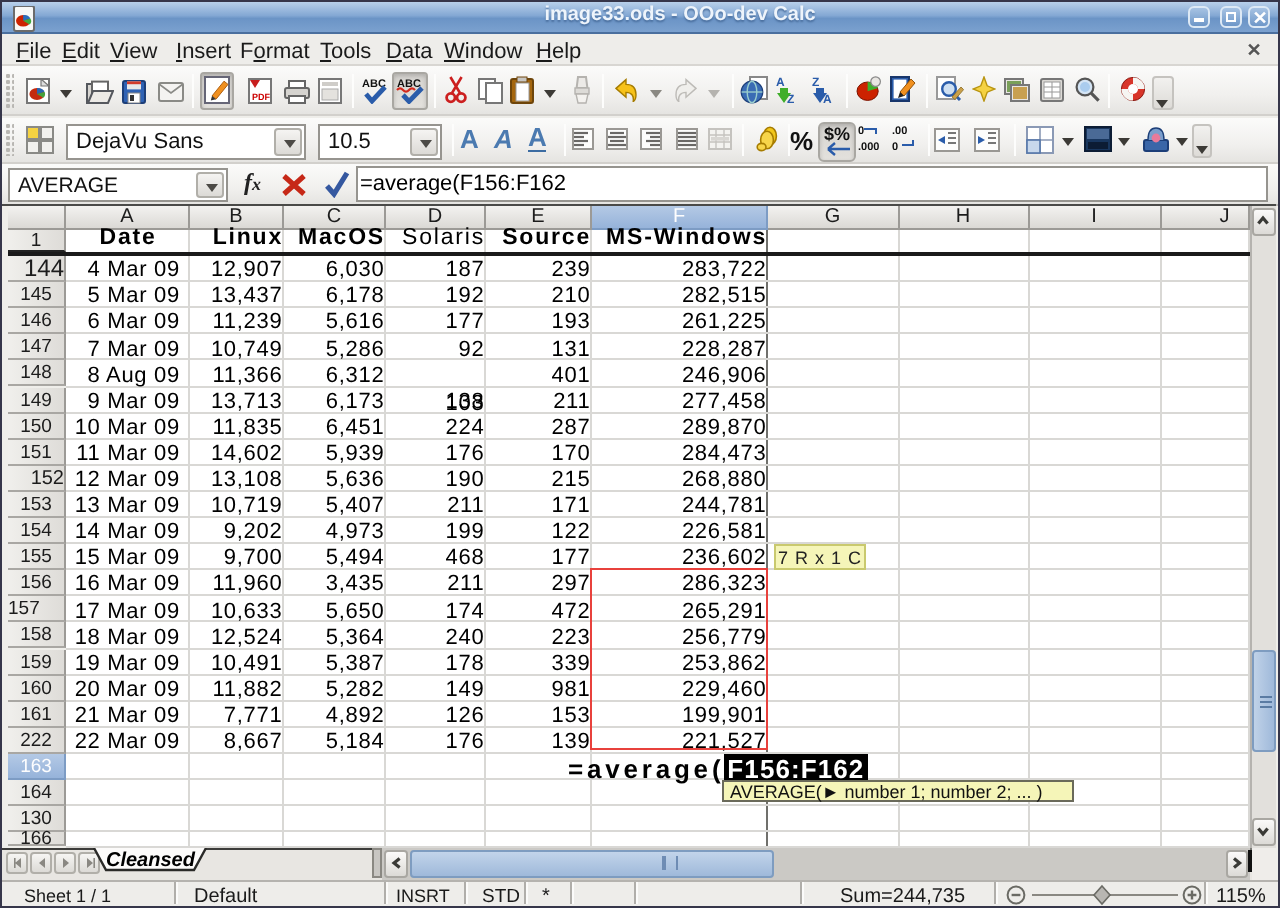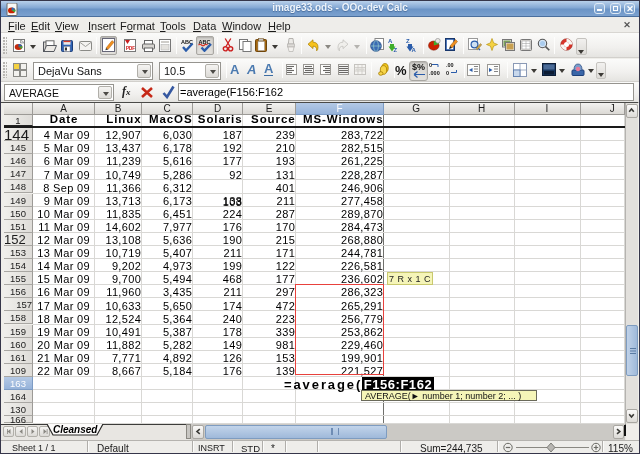--- a/index.html
+++ b/index.html
@@ -379,47 +379,47 @@
 <div class="gl" style="left:33px;top:310.4px;width:592px;height:1px"></div>
 <div class="gl" style="left:33px;top:323.5px;width:592px;height:1px"></div>
 <div class="gl" style="left:33px;top:336.6px;width:592px;height:1px"></div>
 <div class="gl" style="left:33px;top:349.7px;width:592px;height:1px"></div>
 <div class="gl" style="left:33px;top:362.8px;width:592px;height:1px"></div>
 <div class="gl" style="left:33px;top:375.9px;width:592px;height:1px"></div>
 <div class="gl" style="left:33px;top:389.0px;width:592px;height:1px"></div>
 <div class="gl" style="left:33px;top:402.1px;width:592px;height:1px"></div>
 <div class="gl" style="left:33px;top:415.2px;width:592px;height:1px"></div>
 <div class="gl" style="left:33px;top:422.5px;width:592px;height:1px"></div>
-<div class="ab" style="left:4px;top:128.0px;width:29px;height:13.1px;background:linear-gradient(90deg,#f0efec,#dedcd8);border-right:1px solid #9c9a96;border-bottom:1px solid #a9a7a3;font-size:15px;color:#1c1c1c;text-align:left;line-height:13px">144</div>
+<div class="ab" style="left:4px;top:128.0px;width:29px;height:13.1px;background:linear-gradient(90deg,#f0efec,#dedcd8);border-right:1px solid #9c9a96;border-bottom:1px solid #a9a7a3;font-size:12px;color:#1c1c1c;text-align:right;line-height:13px">144</div>
 <div class="ab" style="left:4px;top:141.1px;width:29px;height:13.1px;background:linear-gradient(90deg,#f0efec,#dedcd8);border-right:1px solid #9c9a96;border-bottom:1px solid #a9a7a3;font-size:9.5px;color:#1c1c1c;text-align:center;line-height:13px">145</div>
 <div class="ab" style="left:4px;top:154.2px;width:29px;height:13.1px;background:linear-gradient(90deg,#f0efec,#dedcd8);border-right:1px solid #9c9a96;border-bottom:1px solid #a9a7a3;font-size:9.5px;color:#1c1c1c;text-align:center;line-height:13px">146</div>
 <div class="ab" style="left:4px;top:167.3px;width:29px;height:13.1px;background:linear-gradient(90deg,#f0efec,#dedcd8);border-right:1px solid #9c9a96;border-bottom:1px solid #a9a7a3;font-size:9.5px;color:#1c1c1c;text-align:center;line-height:13px">147</div>
 <div class="ab" style="left:4px;top:180.4px;width:29px;height:13.1px;background:linear-gradient(90deg,#f0efec,#dedcd8);border-right:1px solid #9c9a96;border-bottom:1px solid #a9a7a3;font-size:9.5px;color:#1c1c1c;text-align:center;line-height:13px">148</div>
 <div class="ab" style="left:4px;top:193.5px;width:29px;height:13.1px;background:linear-gradient(90deg,#f0efec,#dedcd8);border-right:1px solid #9c9a96;border-bottom:1px solid #a9a7a3;font-size:9.5px;color:#1c1c1c;text-align:center;line-height:13px">149</div>
 <div class="ab" style="left:4px;top:206.6px;width:29px;height:13.1px;background:linear-gradient(90deg,#f0efec,#dedcd8);border-right:1px solid #9c9a96;border-bottom:1px solid #a9a7a3;font-size:9.5px;color:#1c1c1c;text-align:center;line-height:13px">150</div>
 <div class="ab" style="left:4px;top:219.7px;width:29px;height:13.1px;background:linear-gradient(90deg,#f0efec,#dedcd8);border-right:1px solid #9c9a96;border-bottom:1px solid #a9a7a3;font-size:9.5px;color:#1c1c1c;text-align:center;line-height:13px">151</div>
-<div class="ab" style="left:4px;top:232.8px;width:29px;height:13.1px;background:linear-gradient(90deg,#f0efec,#dedcd8);border-right:1px solid #9c9a96;border-bottom:1px solid #a9a7a3;font-size:13px;color:#1c1c1c;text-align:left;line-height:13px">152</div>
+<div class="ab" style="left:4px;top:232.8px;width:29px;height:13.1px;background:linear-gradient(90deg,#f0efec,#dedcd8);border-right:1px solid #9c9a96;border-bottom:1px solid #a9a7a3;font-size:10px;color:#1c1c1c;text-align:right;line-height:13px">152</div>
 <div class="ab" style="left:4px;top:245.9px;width:29px;height:13.1px;background:linear-gradient(90deg,#f0efec,#dedcd8);border-right:1px solid #9c9a96;border-bottom:1px solid #a9a7a3;font-size:9.5px;color:#1c1c1c;text-align:center;line-height:13px">153</div>
 <div class="ab" style="left:4px;top:259.0px;width:29px;height:13.1px;background:linear-gradient(90deg,#f0efec,#dedcd8);border-right:1px solid #9c9a96;border-bottom:1px solid #a9a7a3;font-size:9.5px;color:#1c1c1c;text-align:center;line-height:13px">154</div>
 <div class="ab" style="left:4px;top:272.1px;width:29px;height:13.1px;background:linear-gradient(90deg,#f0efec,#dedcd8);border-right:1px solid #9c9a96;border-bottom:1px solid #a9a7a3;font-size:9.5px;color:#1c1c1c;text-align:center;line-height:13px">155</div>
 <div class="ab" style="left:4px;top:285.2px;width:29px;height:13.1px;background:linear-gradient(90deg,#f0efec,#dedcd8);border-right:1px solid #9c9a96;border-bottom:1px solid #a9a7a3;font-size:9.5px;color:#1c1c1c;text-align:center;line-height:13px">156</div>
-<div class="ab" style="left:4px;top:298.3px;width:29px;height:13.1px;background:linear-gradient(90deg,#f0efec,#dedcd8);border-right:1px solid #9c9a96;border-bottom:1px solid #a9a7a3;font-size:9.5px;color:#1c1c1c;text-align:right;line-height:13px">157</div>
+<div class="ab" style="left:4px;top:298.3px;width:29px;height:13.1px;background:linear-gradient(90deg,#f0efec,#dedcd8);border-right:1px solid #9c9a96;border-bottom:1px solid #a9a7a3;font-size:9.5px;color:#1c1c1c;text-align:left;line-height:13px">157</div>
 <div class="ab" style="left:4px;top:311.4px;width:29px;height:13.1px;background:linear-gradient(90deg,#f0efec,#dedcd8);border-right:1px solid #9c9a96;border-bottom:1px solid #a9a7a3;font-size:9.5px;color:#1c1c1c;text-align:center;line-height:13px">158</div>
 <div class="ab" style="left:4px;top:324.5px;width:29px;height:13.1px;background:linear-gradient(90deg,#f0efec,#dedcd8);border-right:1px solid #9c9a96;border-bottom:1px solid #a9a7a3;font-size:9.5px;color:#1c1c1c;text-align:center;line-height:13px">159</div>
 <div class="ab" style="left:4px;top:337.6px;width:29px;height:13.1px;background:linear-gradient(90deg,#f0efec,#dedcd8);border-right:1px solid #9c9a96;border-bottom:1px solid #a9a7a3;font-size:9.5px;color:#1c1c1c;text-align:center;line-height:13px">160</div>
 <div class="ab" style="left:4px;top:350.7px;width:29px;height:13.1px;background:linear-gradient(90deg,#f0efec,#dedcd8);border-right:1px solid #9c9a96;border-bottom:1px solid #a9a7a3;font-size:9.5px;color:#1c1c1c;text-align:center;line-height:13px">161</div>
-<div class="ab" style="left:4px;top:363.8px;width:29px;height:13.1px;background:linear-gradient(90deg,#f0efec,#dedcd8);border-right:1px solid #9c9a96;border-bottom:1px solid #a9a7a3;font-size:9.5px;color:#1c1c1c;text-align:center;line-height:13px">109</div>
+<div class="ab" style="left:4px;top:363.8px;width:29px;height:13.1px;background:linear-gradient(90deg,#f0efec,#dedcd8);border-right:1px solid #9c9a96;border-bottom:1px solid #a9a7a3;font-size:9.5px;color:#1c1c1c;text-align:center;line-height:13px">222</div>
 <div class="ab" style="left:4px;top:376.9px;width:29px;height:13.1px;background:linear-gradient(180deg,#b4c9e5,#96b3da);border-right:1px solid #7d9cc4;border-bottom:1px solid #7d9cc4;font-size:9.5px;color:#fdfdfe;text-align:center;line-height:13px">163</div>
 <div class="ab" style="left:4px;top:390.0px;width:29px;height:13.1px;background:linear-gradient(90deg,#f0efec,#dedcd8);border-right:1px solid #9c9a96;border-bottom:1px solid #a9a7a3;font-size:9.5px;color:#1c1c1c;text-align:center;line-height:13px">164</div>
 <div class="ab" style="left:4px;top:403.1px;width:29px;height:13.1px;background:linear-gradient(90deg,#f0efec,#dedcd8);border-right:1px solid #9c9a96;border-bottom:1px solid #a9a7a3;font-size:9.5px;color:#1c1c1c;text-align:center;line-height:13px">130</div>
 <div class="ab" style="left:4px;top:416.2px;width:29px;height:7.3px;background:linear-gradient(90deg,#f0efec,#dedcd8);border-right:1px solid #9c9a96;border-bottom:1px solid #a9a7a3;font-size:9.5px;color:#1c1c1c;text-align:center;line-height:7px">166</div>
 <div class="cell" style="left:33px;top:112.8px;width:62px;text-align:center;font-weight:bold;font-size:11.5px;letter-spacing:0.9px">Date</div>
 <div class="cell" style="left:95px;top:112.8px;width:47px;text-align:right;padding-right:0.5px;font-weight:bold;font-size:11.5px;letter-spacing:0.9px">Linux</div>
 <div class="cell" style="left:142px;top:112.8px;width:51px;text-align:right;padding-right:0.5px;font-weight:bold;font-size:11.5px;letter-spacing:0.9px">MacOS</div>
-<div class="cell" style="left:193px;top:112.8px;width:50px;text-align:right;padding-right:0.5px;font-weight:bold;font-size:11.5px;letter-spacing:0.9px">Solaris</div>
+<div class="cell" style="left:193px;top:112.8px;width:50px;text-align:right;padding-right:0.5px;font-weight:normal;font-size:11.5px;letter-spacing:0.9px">Solaris</div>
 <div class="cell" style="left:243px;top:112.8px;width:53px;text-align:right;padding-right:0.5px;font-weight:bold;font-size:11.5px;letter-spacing:0.9px">Source</div>
 <div class="cell" style="left:296px;top:112.8px;width:88px;text-align:right;padding-right:0.5px;font-weight:bold;font-size:11.5px;letter-spacing:0.9px">MS-Windows</div>
 <div class="ab" style="left:4px;top:126.3px;width:621px;height:1.7px;background:#1a1a1a"></div>
 <div class="ab" style="left:1px;top:102.3px;width:637px;height:1px;background:#4a4a48"></div>
 <div class="cell num" style="left:33px;top:129.2px;width:57px">4 Mar 09</div>
 <div class="cell num" style="left:95px;top:129.2px;width:46.2px">12,907</div>
 <div class="cell num" style="left:142px;top:129.2px;width:50.2px">6,030</div>
 <div class="cell num" style="left:193px;top:129.2px;width:49.2px">187</div>
 <div class="cell num" style="left:243px;top:129.2px;width:52.2px">239</div>
 <div class="cell num" style="left:296px;top:129.2px;width:87.2px">283,722</div>
@@ -434,41 +434,41 @@
 <div class="cell num" style="left:142px;top:155.4px;width:50.2px">5,616</div>
 <div class="cell num" style="left:193px;top:155.4px;width:49.2px">177</div>
 <div class="cell num" style="left:243px;top:155.4px;width:52.2px">193</div>
 <div class="cell num" style="left:296px;top:155.4px;width:87.2px">261,225</div>
 <div class="cell num" style="left:33px;top:168.5px;width:57px">7 Mar 09</div>
 <div class="cell num" style="left:95px;top:168.5px;width:46.2px">10,749</div>
 <div class="cell num" style="left:142px;top:168.5px;width:50.2px">5,286</div>
 <div class="cell num" style="left:193px;top:168.5px;width:49.2px">92</div>
 <div class="cell num" style="left:243px;top:168.5px;width:52.2px">131</div>
 <div class="cell num" style="left:296px;top:168.5px;width:87.2px">228,287</div>
-<div class="cell num" style="left:33px;top:181.6px;width:57px">8 Sep 09</div>
+<div class="cell num" style="left:33px;top:181.6px;width:57px">8 Aug 09</div>
 <div class="cell num" style="left:95px;top:181.6px;width:46.2px">11,366</div>
 <div class="cell num" style="left:142px;top:181.6px;width:50.2px">6,312</div>
 <div class="cell num" style="left:193px;top:196px;width:49.2px">103</div>
 <div class="cell num" style="left:243px;top:181.6px;width:52.2px">401</div>
 <div class="cell num" style="left:296px;top:181.6px;width:87.2px">246,906</div>
 <div class="cell num" style="left:33px;top:194.7px;width:57px">9 Mar 09</div>
 <div class="cell num" style="left:95px;top:194.7px;width:46.2px">13,713</div>
 <div class="cell num" style="left:142px;top:194.7px;width:50.2px">6,173</div>
 <div class="cell num" style="left:193px;top:194.7px;width:49.2px">138</div>
 <div class="cell num" style="left:243px;top:194.7px;width:52.2px">211</div>
 <div class="cell num" style="left:296px;top:194.7px;width:87.2px">277,458</div>
 <div class="cell num" style="left:33px;top:207.8px;width:57px">10 Mar 09</div>
 <div class="cell num" style="left:95px;top:207.8px;width:46.2px">11,835</div>
 <div class="cell num" style="left:142px;top:207.8px;width:50.2px">6,451</div>
 <div class="cell num" style="left:193px;top:207.8px;width:49.2px">224</div>
 <div class="cell num" style="left:243px;top:207.8px;width:52.2px">287</div>
 <div class="cell num" style="left:296px;top:207.8px;width:87.2px">289,870</div>
 <div class="cell num" style="left:33px;top:220.9px;width:57px">11 Mar 09</div>
 <div class="cell num" style="left:95px;top:220.9px;width:46.2px">14,602</div>
-<div class="cell num" style="left:142px;top:220.9px;width:50.2px">7,977</div>
+<div class="cell num" style="left:142px;top:220.9px;width:50.2px">5,939</div>
 <div class="cell num" style="left:193px;top:220.9px;width:49.2px">176</div>
 <div class="cell num" style="left:243px;top:220.9px;width:52.2px">170</div>
 <div class="cell num" style="left:296px;top:220.9px;width:87.2px">284,473</div>
 <div class="cell num" style="left:33px;top:234.0px;width:57px">12 Mar 09</div>
 <div class="cell num" style="left:95px;top:234.0px;width:46.2px">13,108</div>
 <div class="cell num" style="left:142px;top:234.0px;width:50.2px">5,636</div>
 <div class="cell num" style="left:193px;top:234.0px;width:49.2px">190</div>
 <div class="cell num" style="left:243px;top:234.0px;width:52.2px">215</div>
 <div class="cell num" style="left:296px;top:234.0px;width:87.2px">268,880</div>
 <div class="cell num" style="left:33px;top:247.1px;width:57px">13 Mar 09</div>

